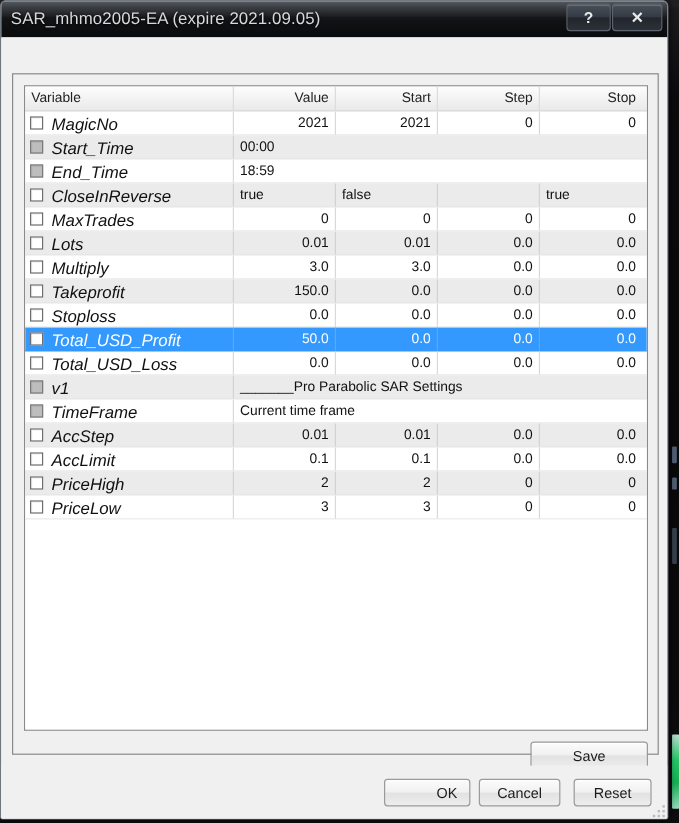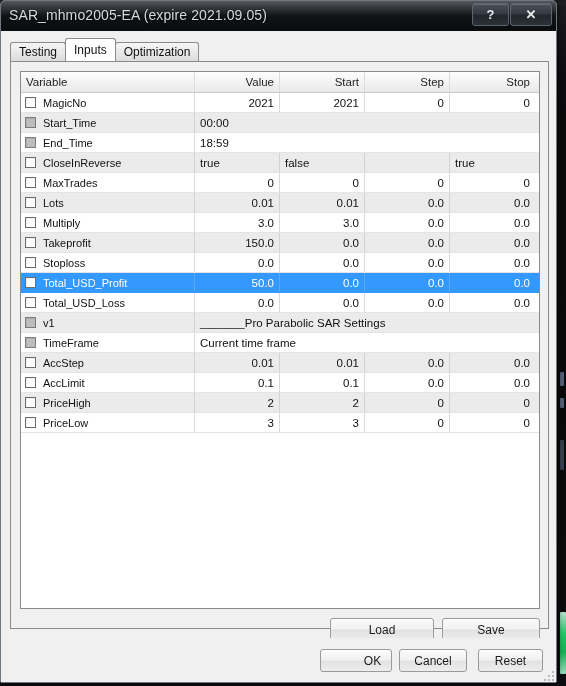--- a/index.html
+++ b/index.html
@@ -119,21 +119,21 @@
   .cell.wide{flex:1;justify-content:flex-start;border-right:none;}
   .cell.txt{justify-content:flex-start;}
   .cell:last-child{border-right:none;}
 
   .chk{
     width:11px;height:11px;border:1px solid #6d6d6d;background:#fff;
     display:inline-block;margin-right:7px;flex:none;box-sizing:border-box;
     box-shadow:inset 1px 1px 0 rgba(0,0,0,.06);
   }
   .chk.disabled{background:#bdbdbd;border-color:#7a7a7a;}
-  .vname{font-size:11px;color:#111;white-space:nowrap;}
+  .vname{font-size:14px;color:#111;white-space:nowrap;font-style:italic;}
 
   .grid-blank{background:#fff;}
 
   
   .btnrow{position:absolute;left:9px;top:556px;width:520px;height:24px;}
   .btn{
     position:absolute;height:23px;
     border:1px solid #9a9a9a;border-radius:3px;box-sizing:border-box;
     background:linear-gradient(180deg,#fbfbfb 0%,#f1f1f1 48%,#e2e2e2 52%,#ededed 100%);
     font-size:12px;color:#1b1b1b;
@@ -170,25 +170,20 @@
     <div class="titlebar">
       <div class="title-text">SAR_mhmo2005-EA (expire 2021.09.05)</div>
       <div class="title-btns">
         <div class="tbtn">?</div>
         <div class="tbtn close">✕</div>
       </div>
     </div>
 
     <div class="client">
 
-      <div class="tabstrip">
-        <div class="tab">Testing</div>
-        <div class="tab active">Inputs</div>
-        <div class="tab">Optimization</div>
-      </div>
 
       <div class="tabpanel">
 
         <div class="grid">
           <div class="grid-head">
             <div class="hcell var">Variable</div>
             <div class="hcell num">Value</div>
             <div class="hcell num">Start</div>
             <div class="hcell num">Step</div>
             <div class="hcell num">Stop</div>
@@ -350,21 +345,20 @@
                 <div class="cell num">3</div>
                 <div class="cell num">3</div>
                 <div class="cell num">0</div>
                 <div class="cell num">0</div>
               </div>
             </div>
           <div class="grid-blank" id="grid-blank" style="height: 175px;"></div>
         </div>
 
         <div class="btnrow">
-          <div class="btn btn-load">Load</div>
           <div class="btn btn-save">Save</div>
         </div>
 
       </div>
 
       <div class="bottombar">
         <div class="btn btn-ok">OK</div>
         <div class="btn btn-cancel">Cancel</div>
         <div class="btn btn-reset">Reset</div>
         <div class="grip">

